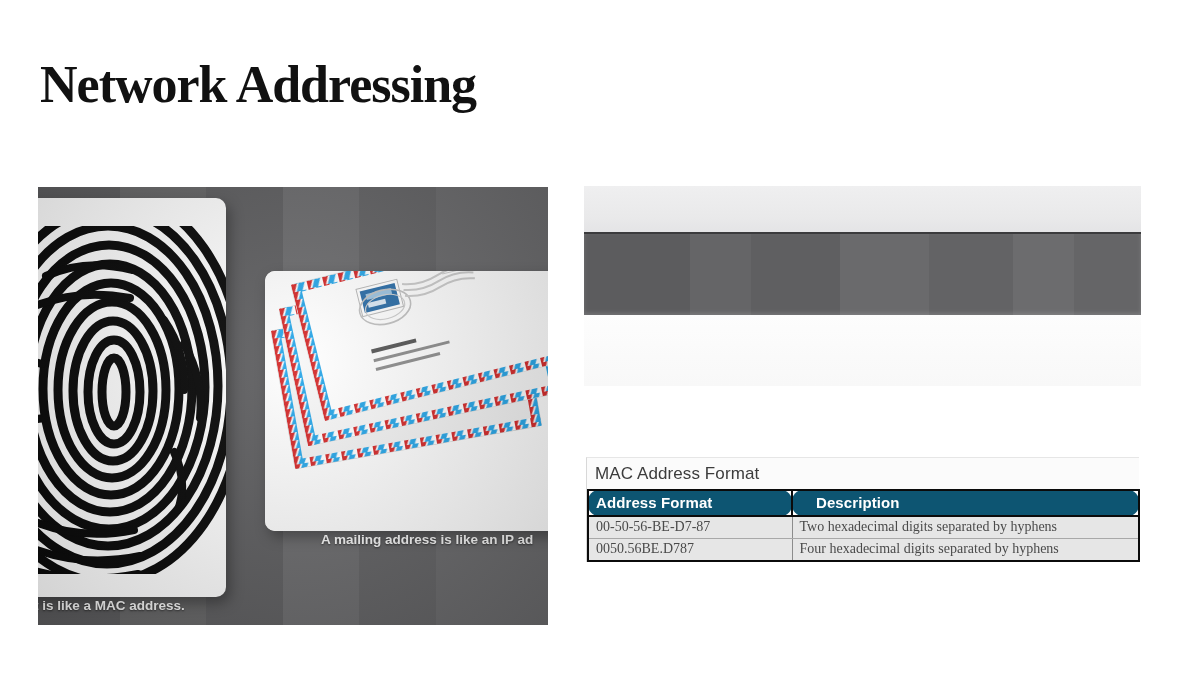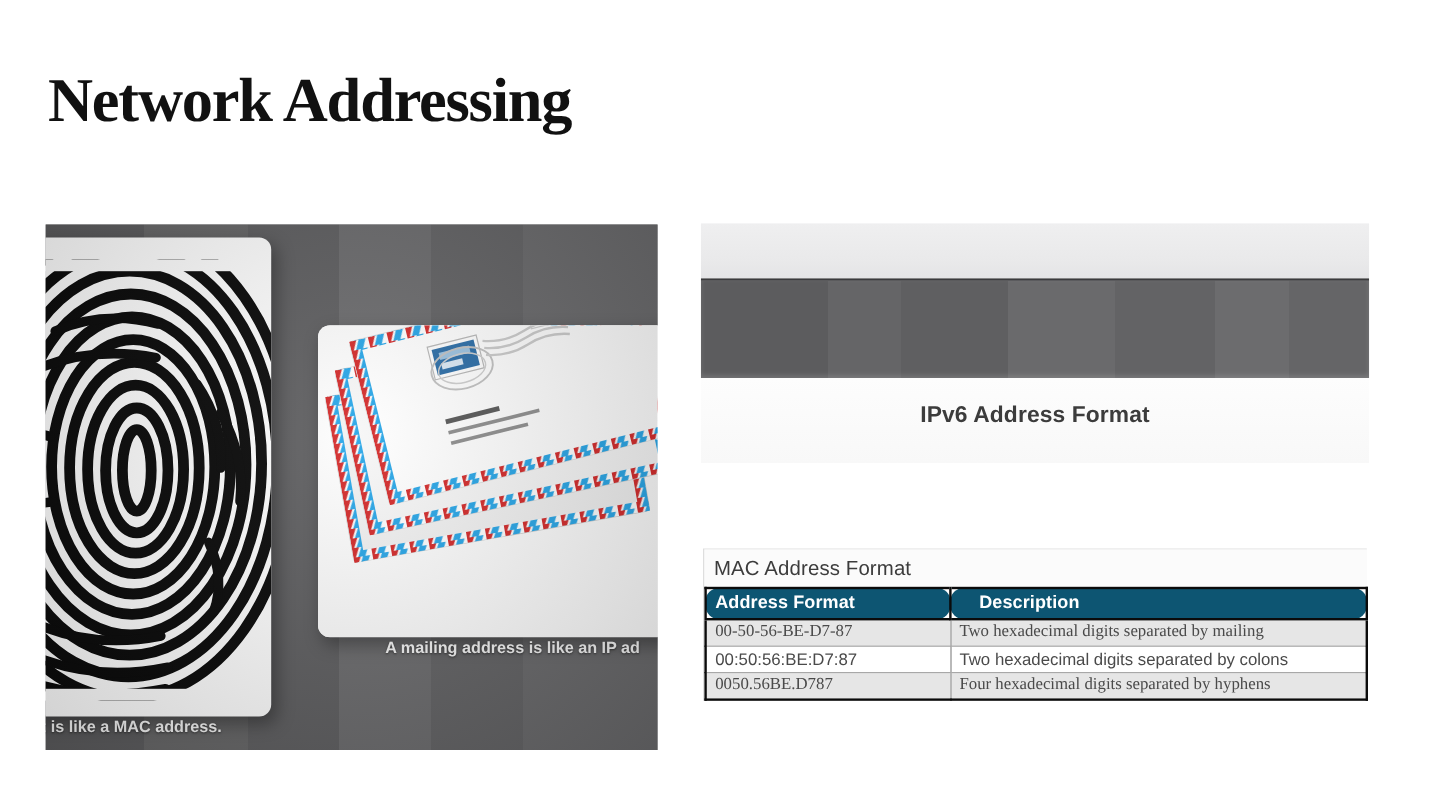--- a/index.html
+++ b/index.html
@@ -319,45 +319,40 @@
     <div class="photo-caption" id="caption-mac">t is like a MAC address.</div>
     <div class="photo-caption" id="caption-ip">A mailing address is like an IP ad</div>
 
     <div id="left-figure-vignette"></div>
   </div>
 
   <div id="ipv6-panel">
     <div id="ipv6-topband"></div>
     <div id="ipv6-darkband"></div>
     <div id="ipv6-bottom"></div>
-    <div id="ipv6-caption">IPv6 Address Format</div>
   </div>
 
   <div id="mac-table-block">
     <div id="mac-table-title">MAC Address Format</div>
 
     <table id="mac-table">
       <colgroup>
         <col class="col-format">
         <col class="col-desc">
       </colgroup>
       <thead>
         <tr>
           <th>Address Format</th>
           <th>Description</th>
         </tr>
       </thead>
       <tbody>
         <tr class="row-shaded">
           <td>00-50-56-BE-D7-87</td>
-          <td>Two hexadecimal digits separated by mailing</td>
-        </tr>
-        <tr class="row-plain">
-          <td>00:50:56:BE:D7:87</td>
-          <td>Two hexadecimal digits separated by colons</td>
+          <td>Two hexadecimal digits separated by hyphens</td>
         </tr>
         <tr class="row-shaded">
           <td>0050.56BE.D787</td>
           <td>Four hexadecimal digits separated by hyphens</td>
         </tr>
       </tbody>
     </table>
   </div>
 
 </div>

